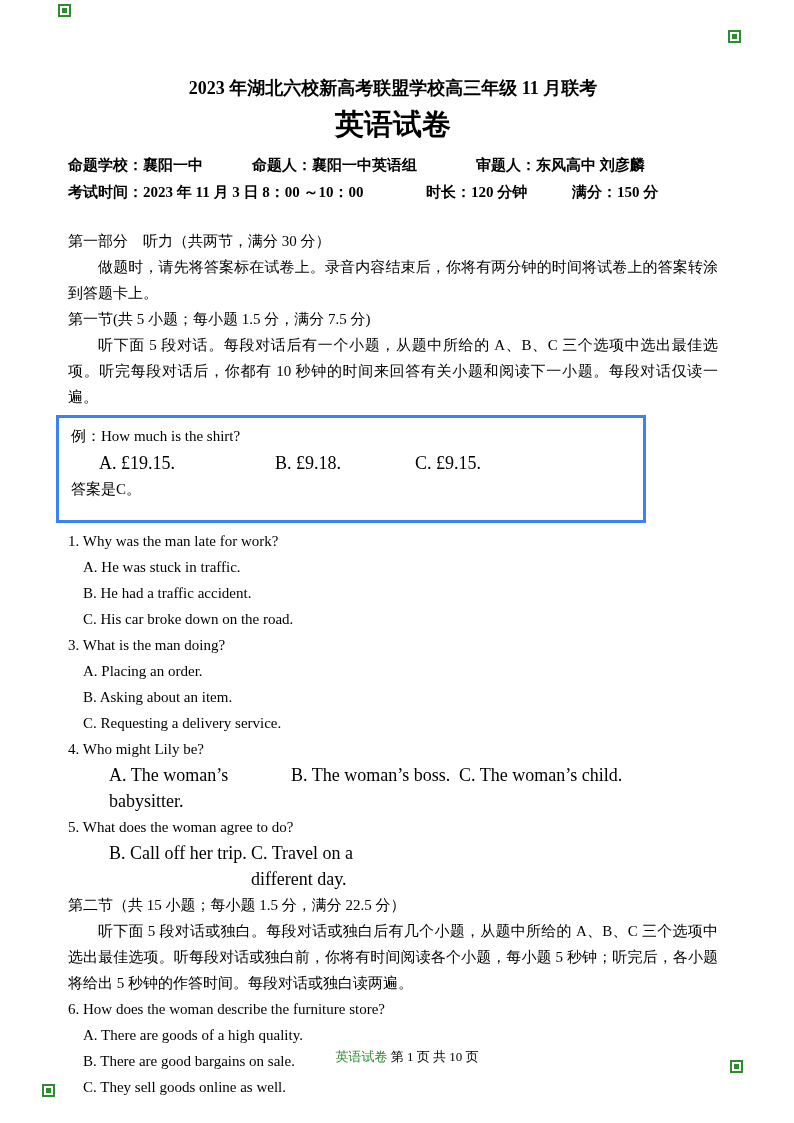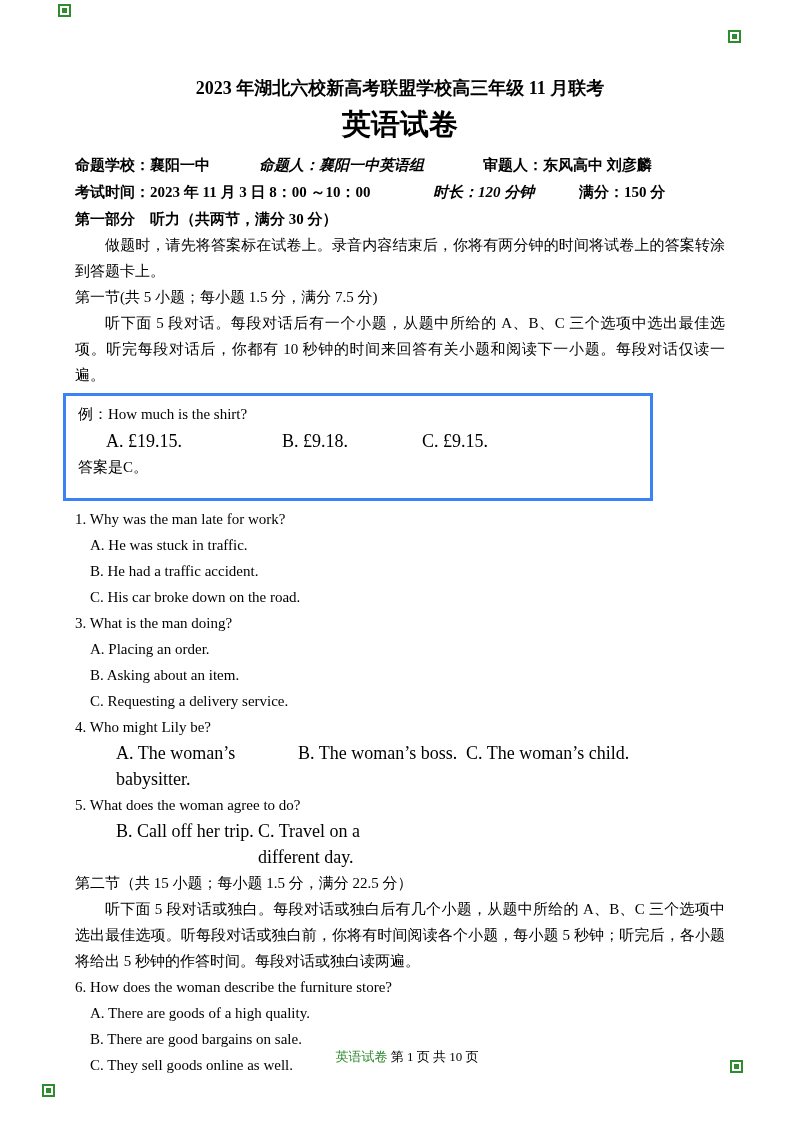--- a/index.html
+++ b/index.html
@@ -9,33 +9,33 @@
     position: relative;
     width: 794px;
     height: 1123px;
     background: #ffffff;
     font-family: "Liberation Serif", "DejaVu Serif", serif;
     color: #000000;
     overflow: hidden;
   }
   .content {
     position: absolute;
-    left: 75px;
+    left: 68px;
     top: 76px;
     width: 650px;
   }
   .title1 { margin: 0; text-align: center; font-size: 18px; font-weight: bold; line-height: 24px; }
   .title2 { margin: 6px 0 10px 0; text-align: center; font-size: 29px; font-weight: bold; line-height: 36px; }
   .info-row { display: flex; font-size: 15px; font-weight: bold; line-height: 27px; }
   .info-row .c1 { width: 184px; }
-  .info-row .c2 { width: 224px; font-style: italic; }
+  .info-row .c2 { width: 224px; }
   .info-row2 .c1 { width: 358px; }
   .info-row2 .c2 { width: 146px; }
   .para { font-size: 15px; line-height: 26px; text-align: justify; }
-  .bold { font-weight: bold; }
+  .bold { font-weight: normal; margin-top: 22px; }
   .indent { text-indent: 2em; }
   .example-box {
     border: 3px solid #3b82f6;
     margin: 5px 0 5px -12px;
     width: 590px;
     padding: 5px 12px 17px 12px;
     font-size: 15px;
     line-height: 27px;
   }
   .opt-row { display: grid; padding-left: 15px; font-size: 18px; line-height: 26px; margin-left: 26px; }

